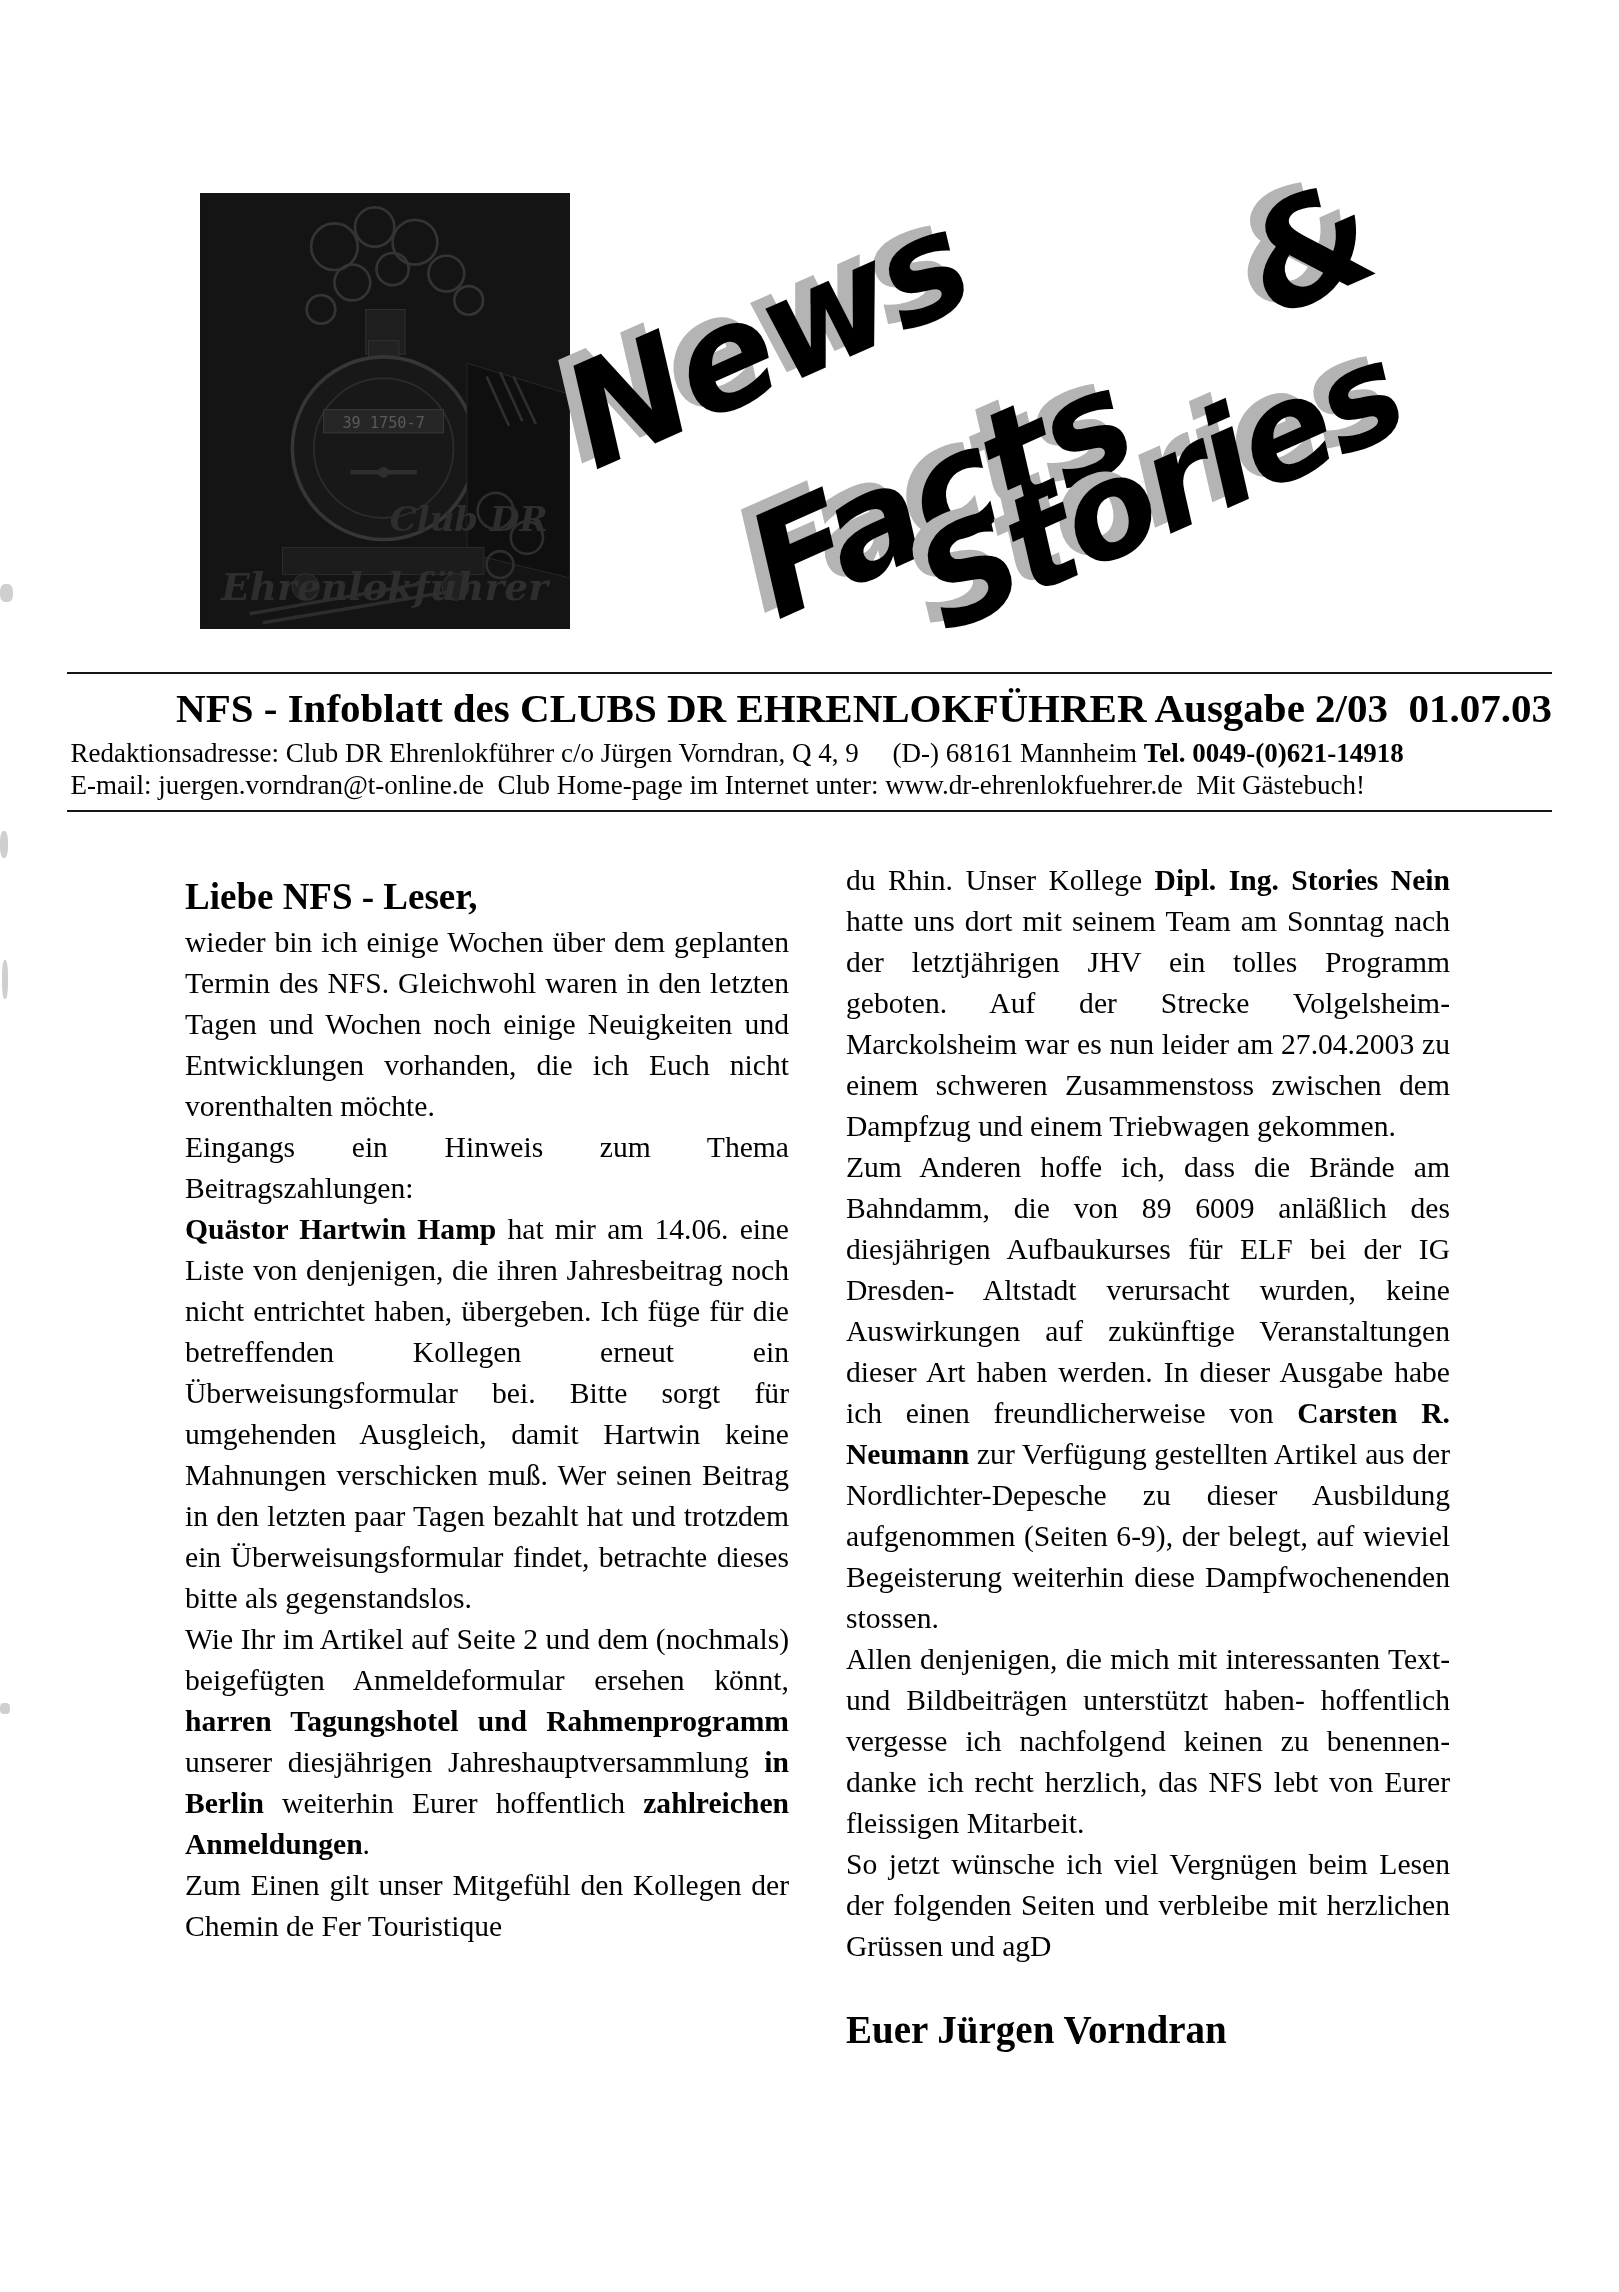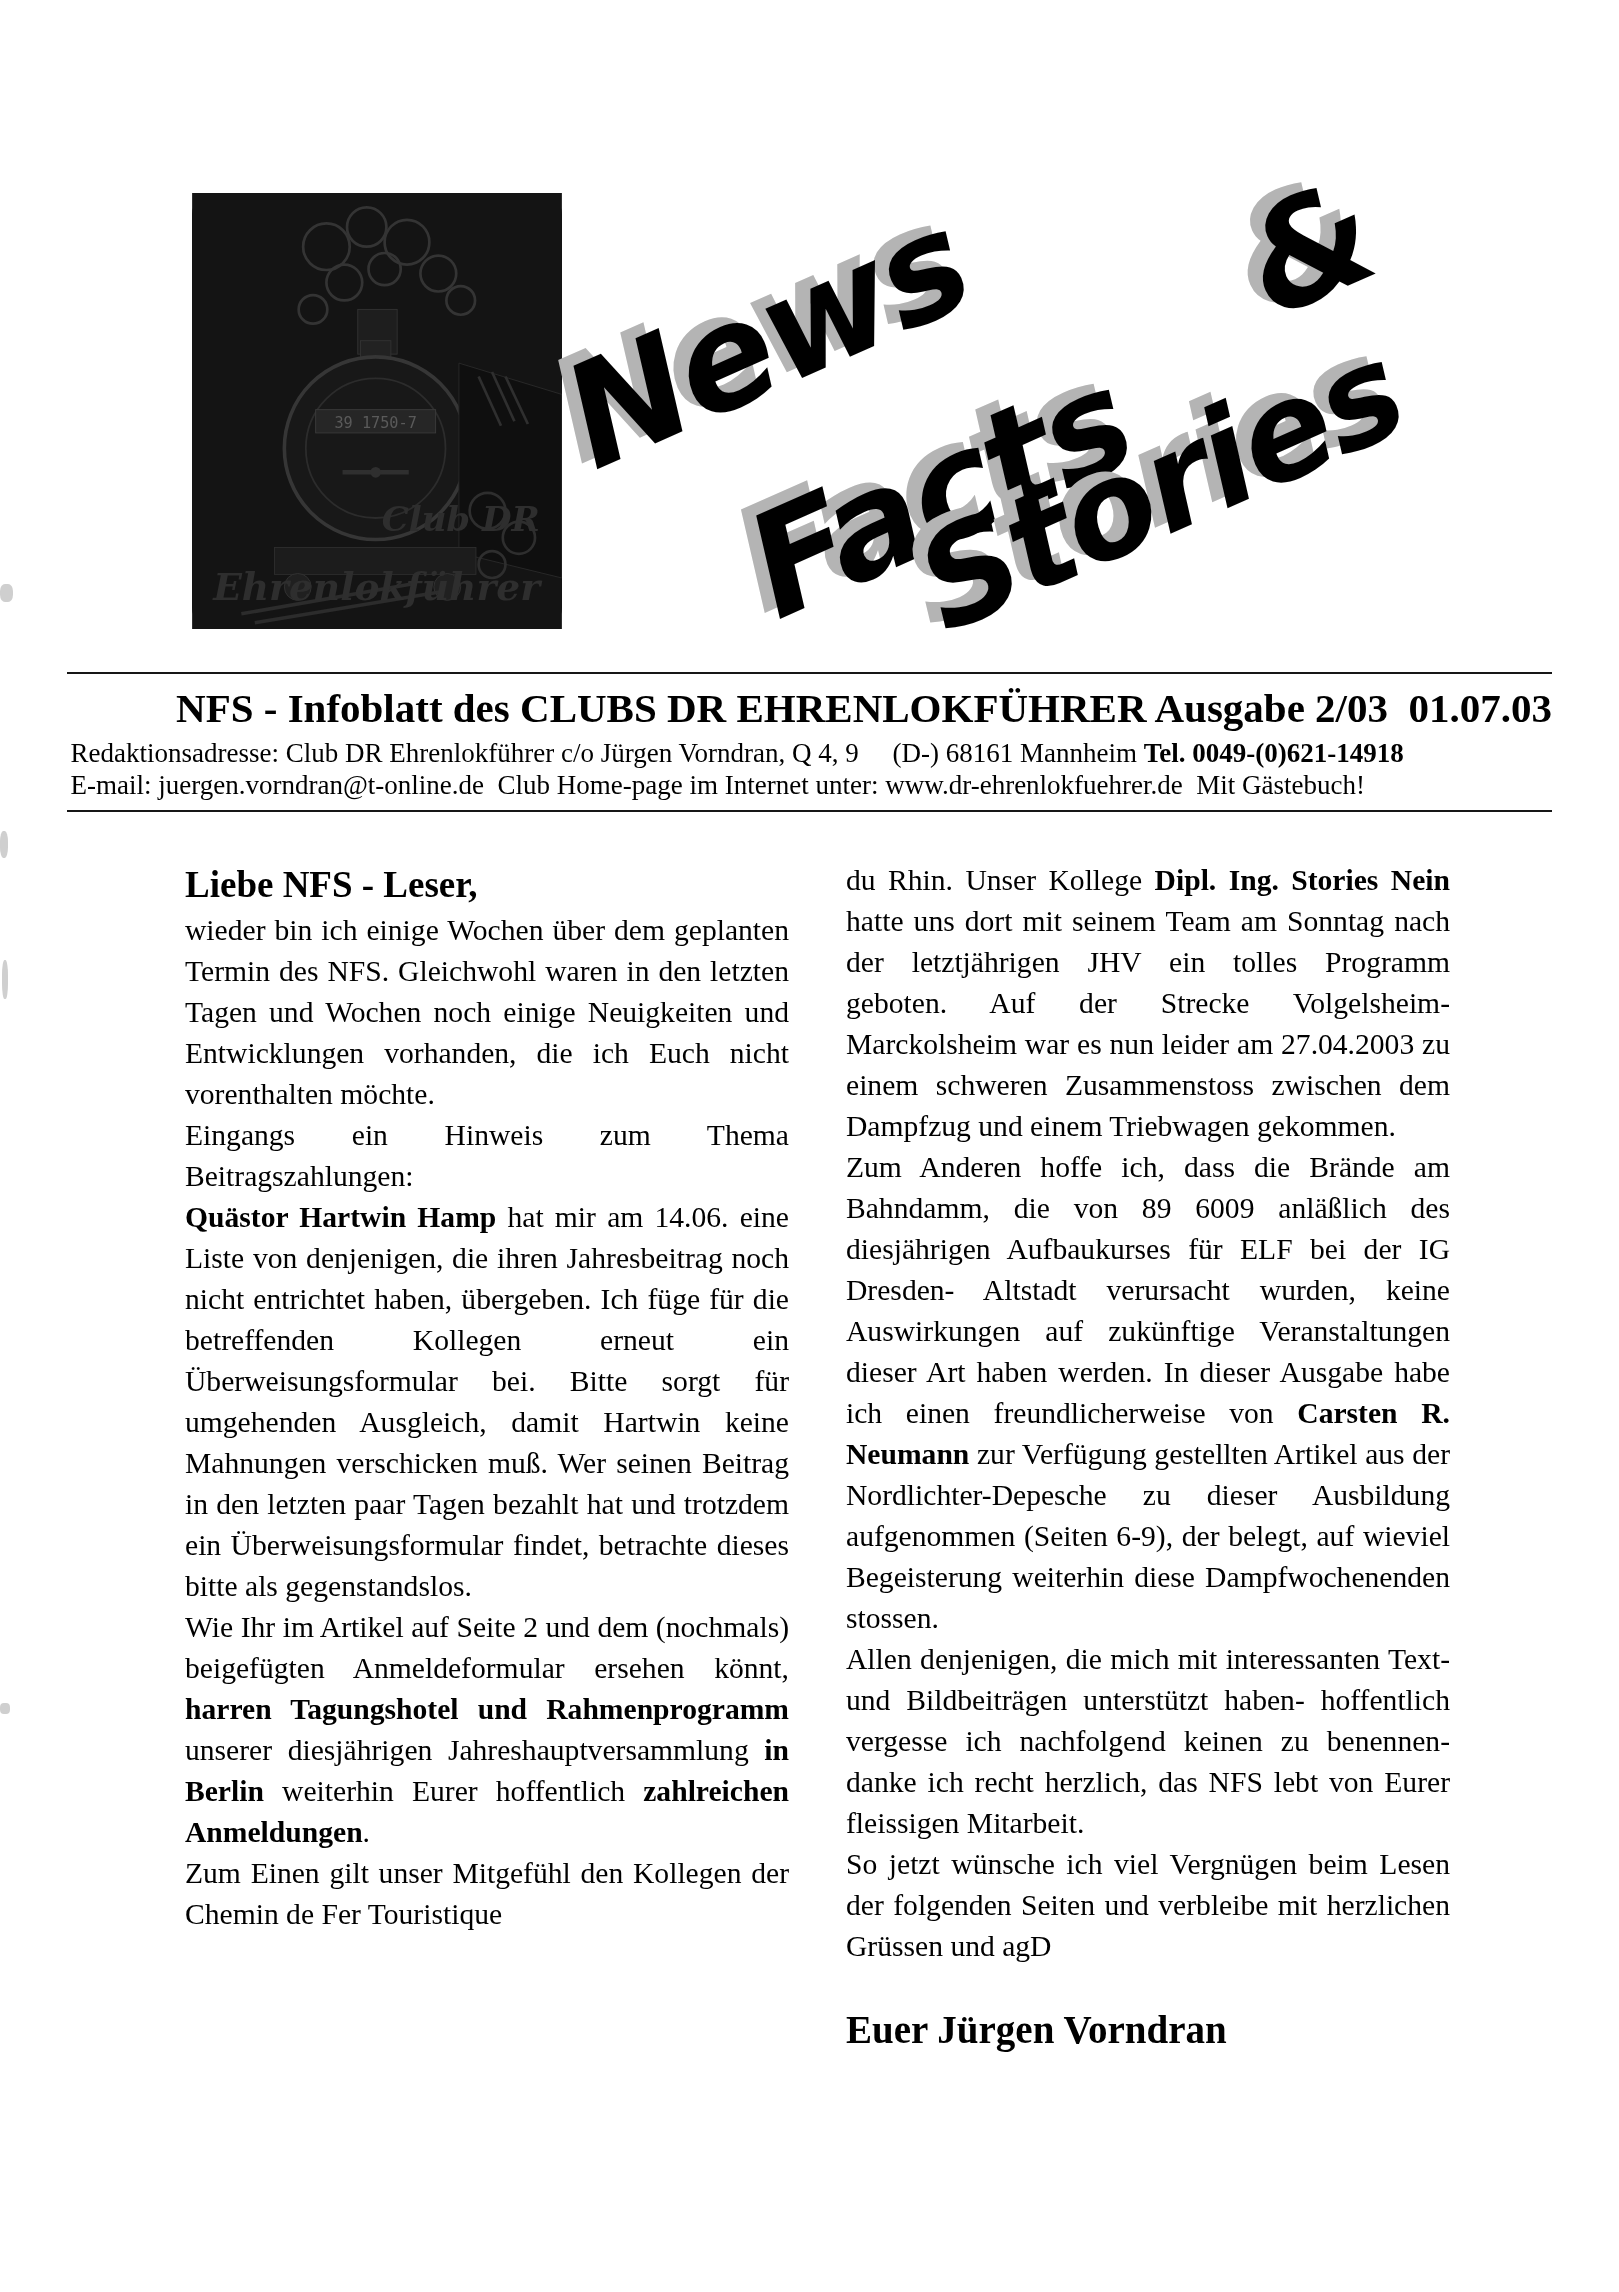--- a/index.html
+++ b/index.html
@@ -6,23 +6,22 @@
   #page{
     position:relative;
     width:1619px;height:2293px;
     background:#ffffff;
     overflow:hidden;
     font-family:"Liberation Serif","DejaVu Serif",serif;
     color:#000;
   }
   
   #logo{
-    position:absolute;left:192px;top:193px;width:370px;height:436px;
+    position:absolute;left:200px;top:193px;width:370px;height:436px;
     background:#141414;
-    border-radius:21px;
   }
   
   .mast-word{
     position:absolute;
     transform:translate(-50%,-50%) rotate(-24deg);
     font-family:"DejaVu Sans",sans-serif;
     font-weight:bold;font-style:italic;
     font-size:143px;line-height:1;
     letter-spacing:-3.6px;
     color:#000;
@@ -49,21 +48,21 @@
   .b{font-weight:bold;}
   
   .column{
     position:absolute;top:860px;width:604px;
     font-size:29.6px;line-height:41px;
   }
   #col-left {left:185px;}
   #col-right{left:846px;}
   .para{margin:0;text-align:justify;}
   .para.heading{
-    text-align:left;font-size:37px;font-weight:bold;line-height:50px;
+    text-align:left;font-size:37px;font-weight:bold;line-height:50px;margin-top:12px;
   }
   .para.signature{
     text-align:left;font-size:39px;font-weight:bold;line-height:47px;
     margin-top:39px;
   }
   
   .artifact{
     position:absolute;background:#cfcfcf;border-radius:40%;
   }
 </style>

